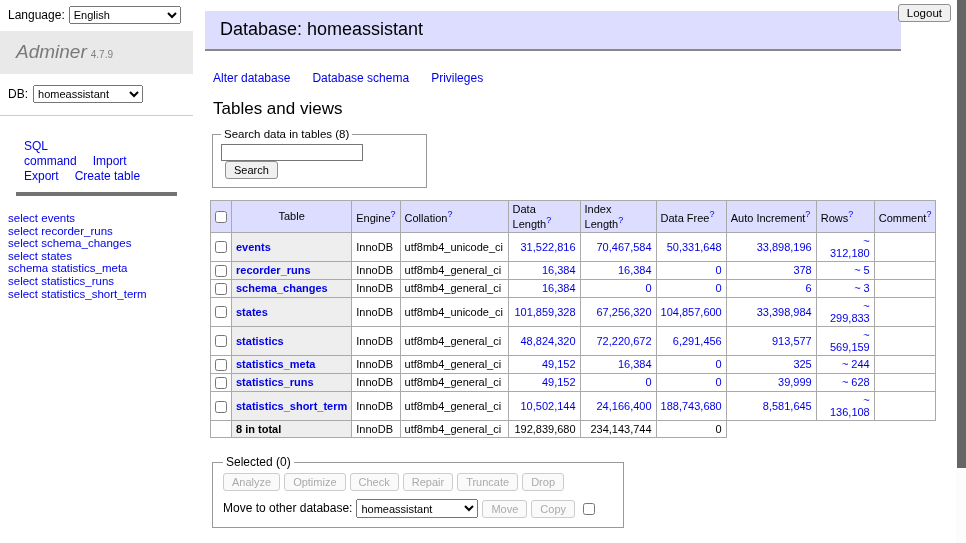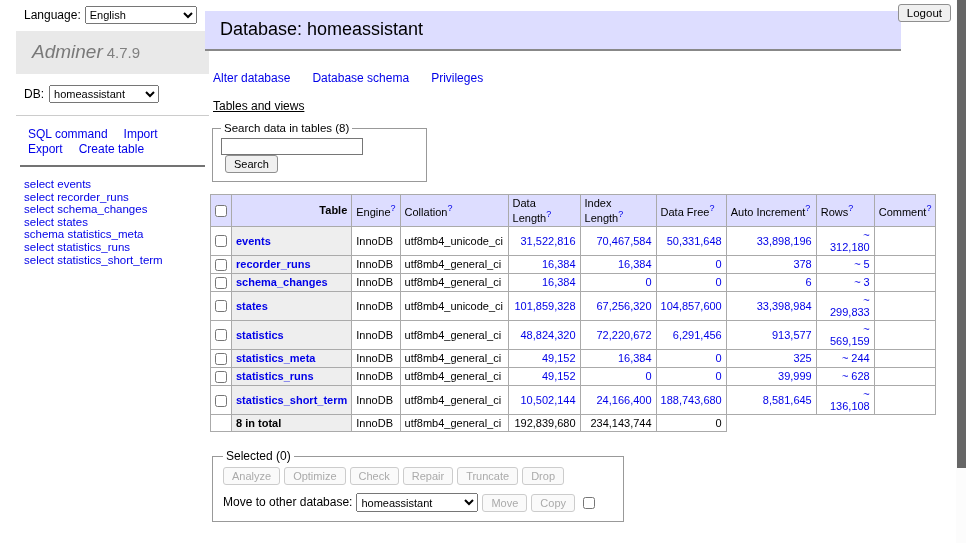--- a/index.html
+++ b/index.html
@@ -4,33 +4,33 @@
 <style>
   * { box-sizing: border-box; }
   html,body { margin:0; padding:0; }
   body {
     width:966px; height:543px; position:relative; overflow:hidden;
     background:#fff; font-family:"Liberation Sans", sans-serif; color:#000;
   }
   a { color:var(--link,#0000e8); text-decoration:none; cursor:pointer; }
 
   
-  .sidebar { position:absolute; left:16px; top:0; width:193px; }
+  .sidebar { position:absolute; left:0; top:0; width:193px; }
   .lang-row { padding:6px 8px 7px 8px; font-size:12px; }
   .lang-row label { margin-right:4px; }
   .lang-row select { width:112px; font-size:11px; height:18px; }
   h1.brand {
     margin:0; background:var(--brand-bg,#e9e9e9); padding:10px 16px 11px 16px;
     font-size:19px; font-weight:normal; font-style:italic; color:#797979;
   }
-  h1.brand .ver { font-size:15px; font-style:normal; color:#808080; margin-left:4px; }
+  h1.brand .ver { font-size:10px; font-style:normal; color:#808080; margin-left:4px; }
   .db-row { padding:11px 8px 12px 8px; font-size:12px; border-bottom:1px solid #ccc; }
   .db-row label { margin-right:5px; }
   .db-row select { width:110px; font-size:11px; height:18px; }
-  .actions { margin:4px; padding:7px 8px 8px 8px; font-size:12px; border-bottom:2px solid #737373; }
+  .actions { margin:16px; padding:7px 8px 8px 8px; font-size:12px; border-bottom:4px solid #737373; }
   .action-line { line-height:15px; }
   .action-line a { margin-right:16px; }
   ul.table-links { list-style:none; margin:11px 0 0 0; padding:0 8px; font-size:11.5px; }
   ul.table-links li { line-height:12.6px; }
 
   
   .main { position:absolute; left:205px; top:0; width:745px; }
   .breadcrumb { display:inline-block; background:var(--breadcrumb-bg,#eee); padding:6px 16px 7px 9px; font-size:12px; }
   .breadcrumb a { margin:0 2px; }
   .breadcrumb .sep { color:#000; margin:0 2px; }
@@ -38,34 +38,34 @@
     position:absolute; right:15px; top:4px; font-size:11.5px; padding:2px 8px;
     background:#f0f0f0; border:1px solid #8f8f8f; border-radius:3px;
   }
   h2.page-title {
     margin:11px 0 0 0; width:696px; background:var(--title-bg,#ddf);
     border-bottom:2px solid #888; padding:8px 0 9px 15px;
     font-size:18px; font-weight:normal;
   }
   .link-row { margin:20px 0 0 8px; font-size:12px; }
   .link-row a { margin-right:22px; }
-  h3.section { margin:14px 0 0 8px; font-size:12px; font-weight:normal;text-decoration:underline; }
+  h3.section { margin:14px 0 0 8px; font-size:17px; font-weight:normal; }
 
   fieldset { border:1px solid #999; font-size:11.5px; }
   fieldset legend { padding:0 3px; }
   .search-fieldset { margin:9px 0 0 7px; width:215px; padding:4px 8px 8px 8px; }
   .search-fieldset input[type=text] { width:142px; height:17px; border:1px solid #767676; font-size:11.5px; vertical-align:middle; }
   .btn { font-size:11px; padding:2px 8px; background:#f0f0f0; border:1px solid #8f8f8f; border-radius:3px; vertical-align:middle; }
   .btn:disabled { color:#aaa; background:#fafafa; border-color:#ccc; }
   .search-fieldset .btn { margin-left:4px; }
 
   table.db-table { border-collapse:collapse; margin:12px 0 0 5px; font-size:11px; }
   .db-table th, .db-table td { border:1px solid #aaa; padding:2px 4px; height:17px; }
   .db-table thead th, .db-table thead td { background:var(--header-bg,#ddf); font-weight:normal; text-align:left; }
-  .db-table thead th.name-hd { font-weight:bold; text-align:right; width:120px; }
+  .db-table thead th.name-hd { font-weight:normal; text-align:center; width:120px; }
   .db-table thead .chk-col { width:20px; text-align:center; }
   .db-table sup a { font-size:9px; }
   .db-table tbody th { background:var(--row-header-bg,#eee); text-align:left; }
   .db-table tbody th a { font-weight:bold; }
   .db-table td.chk { text-align:center; }
   .db-table td.num { text-align:right; }
   .db-table input[type=checkbox] { margin:0; width:12px; height:12px; vertical-align:middle; }
   .db-table td.empty { border:none; background:transparent; }
   .db-table tr.total th { font-weight:bold; }
   .col-engine { width:48px; } .col-coll { width:108px; } .col-dl { width:72px; }

